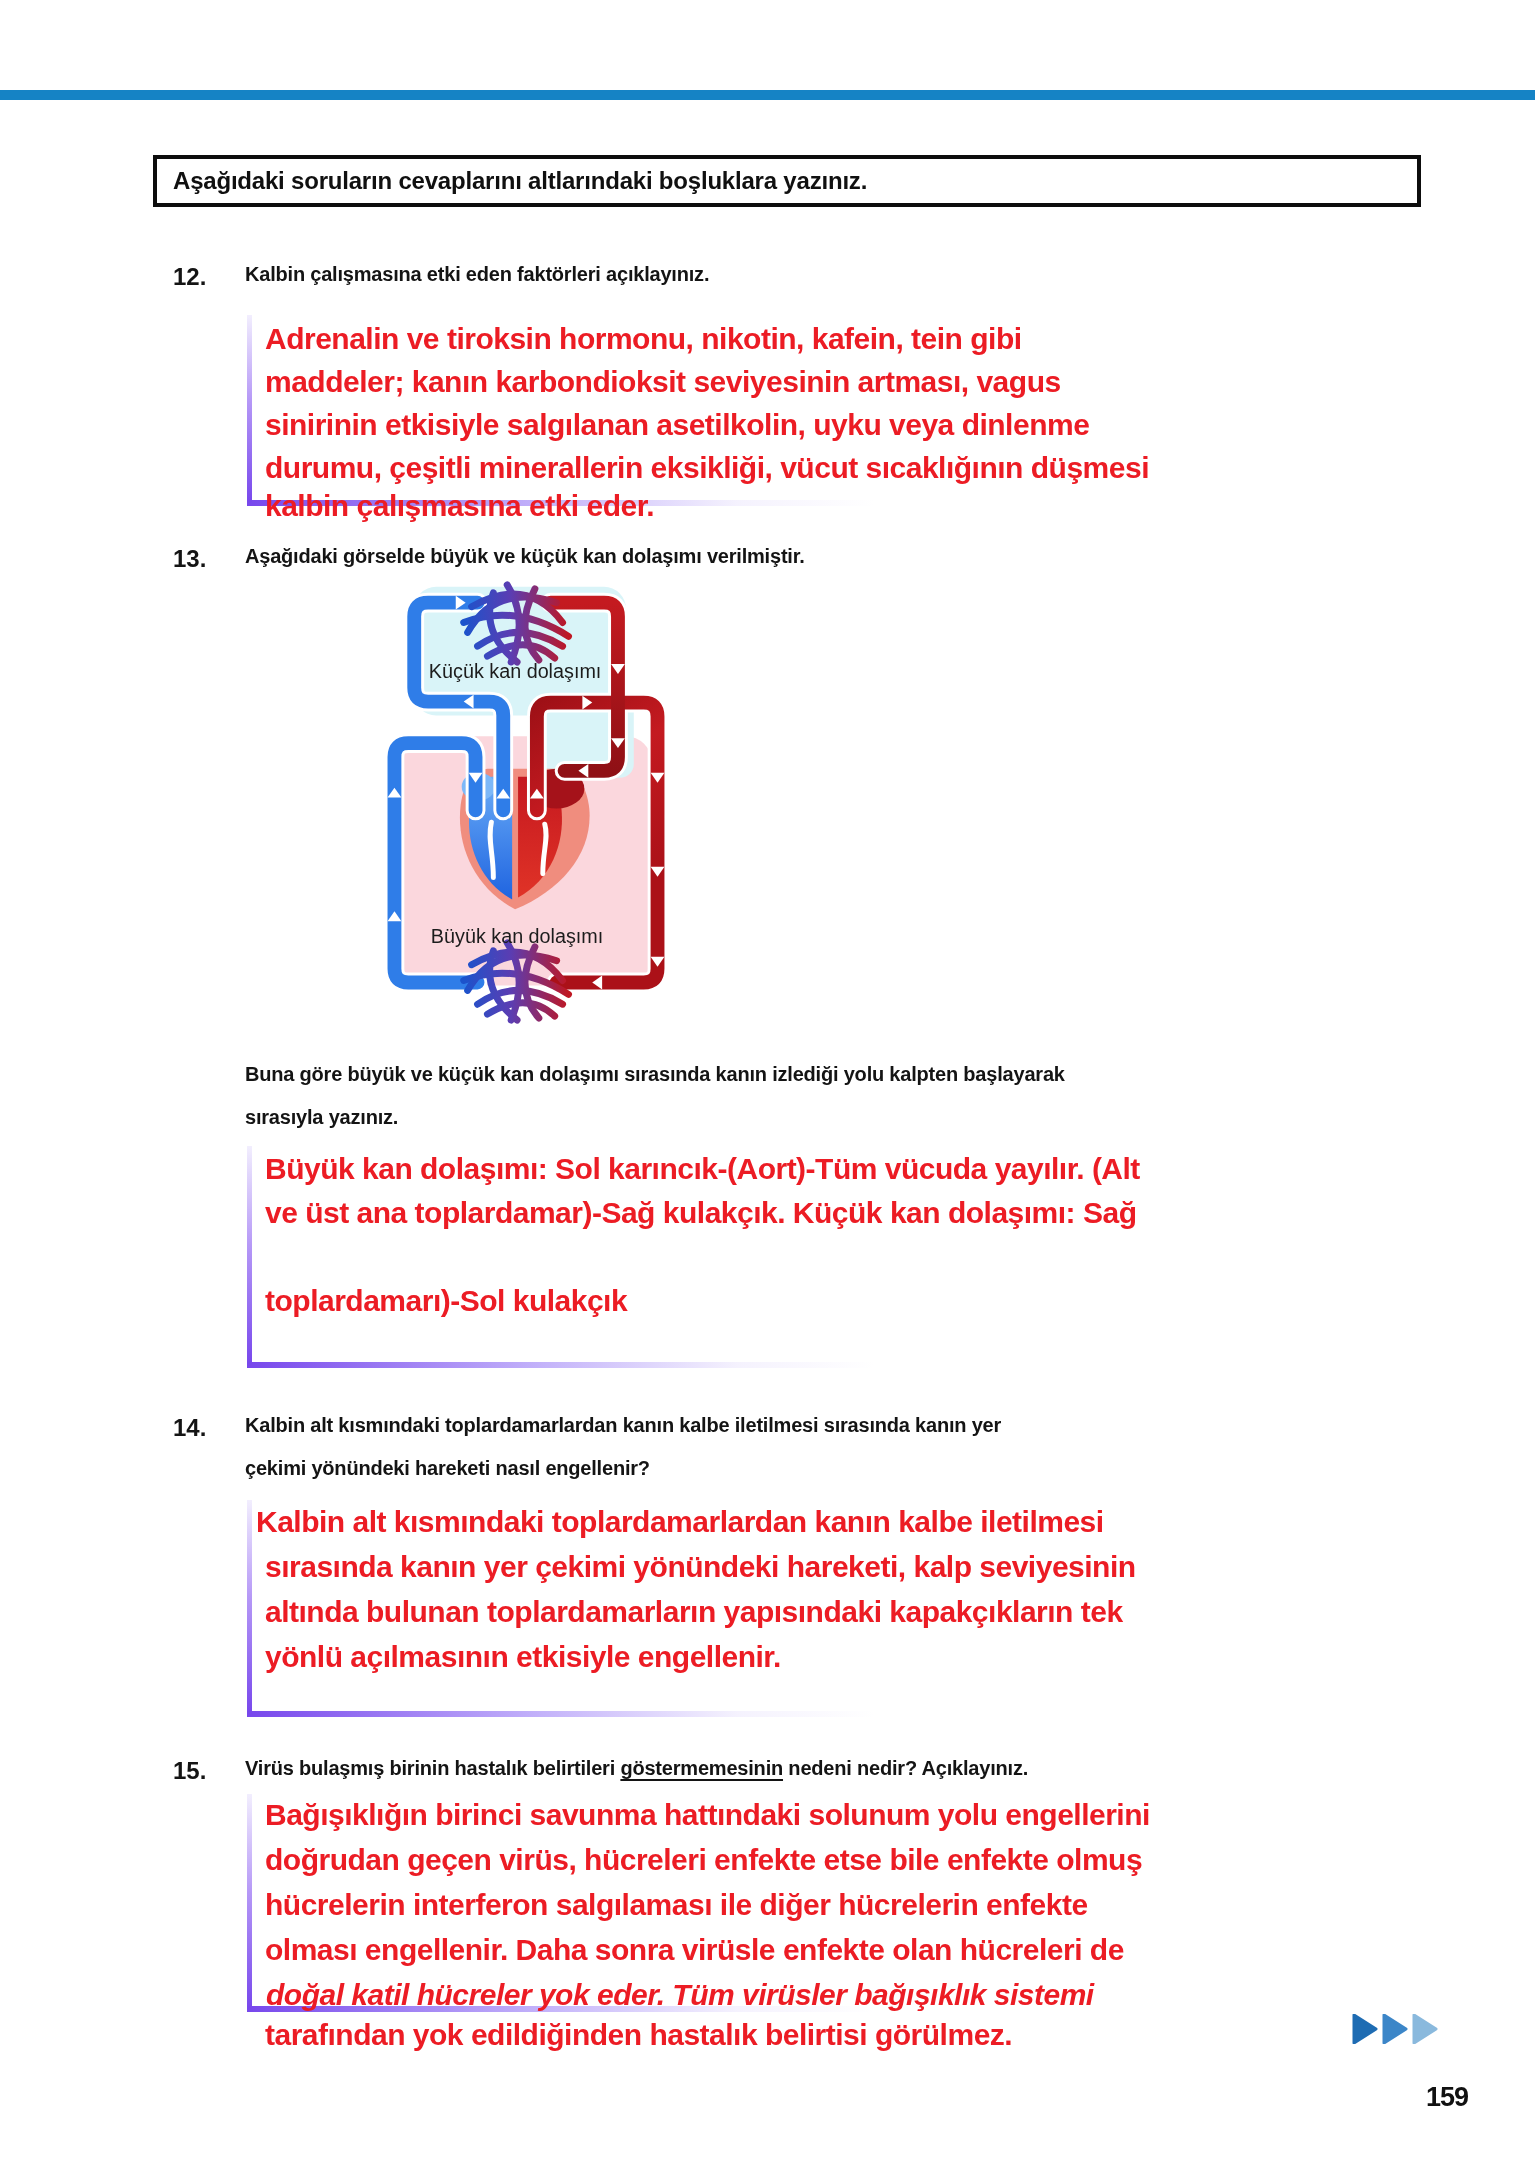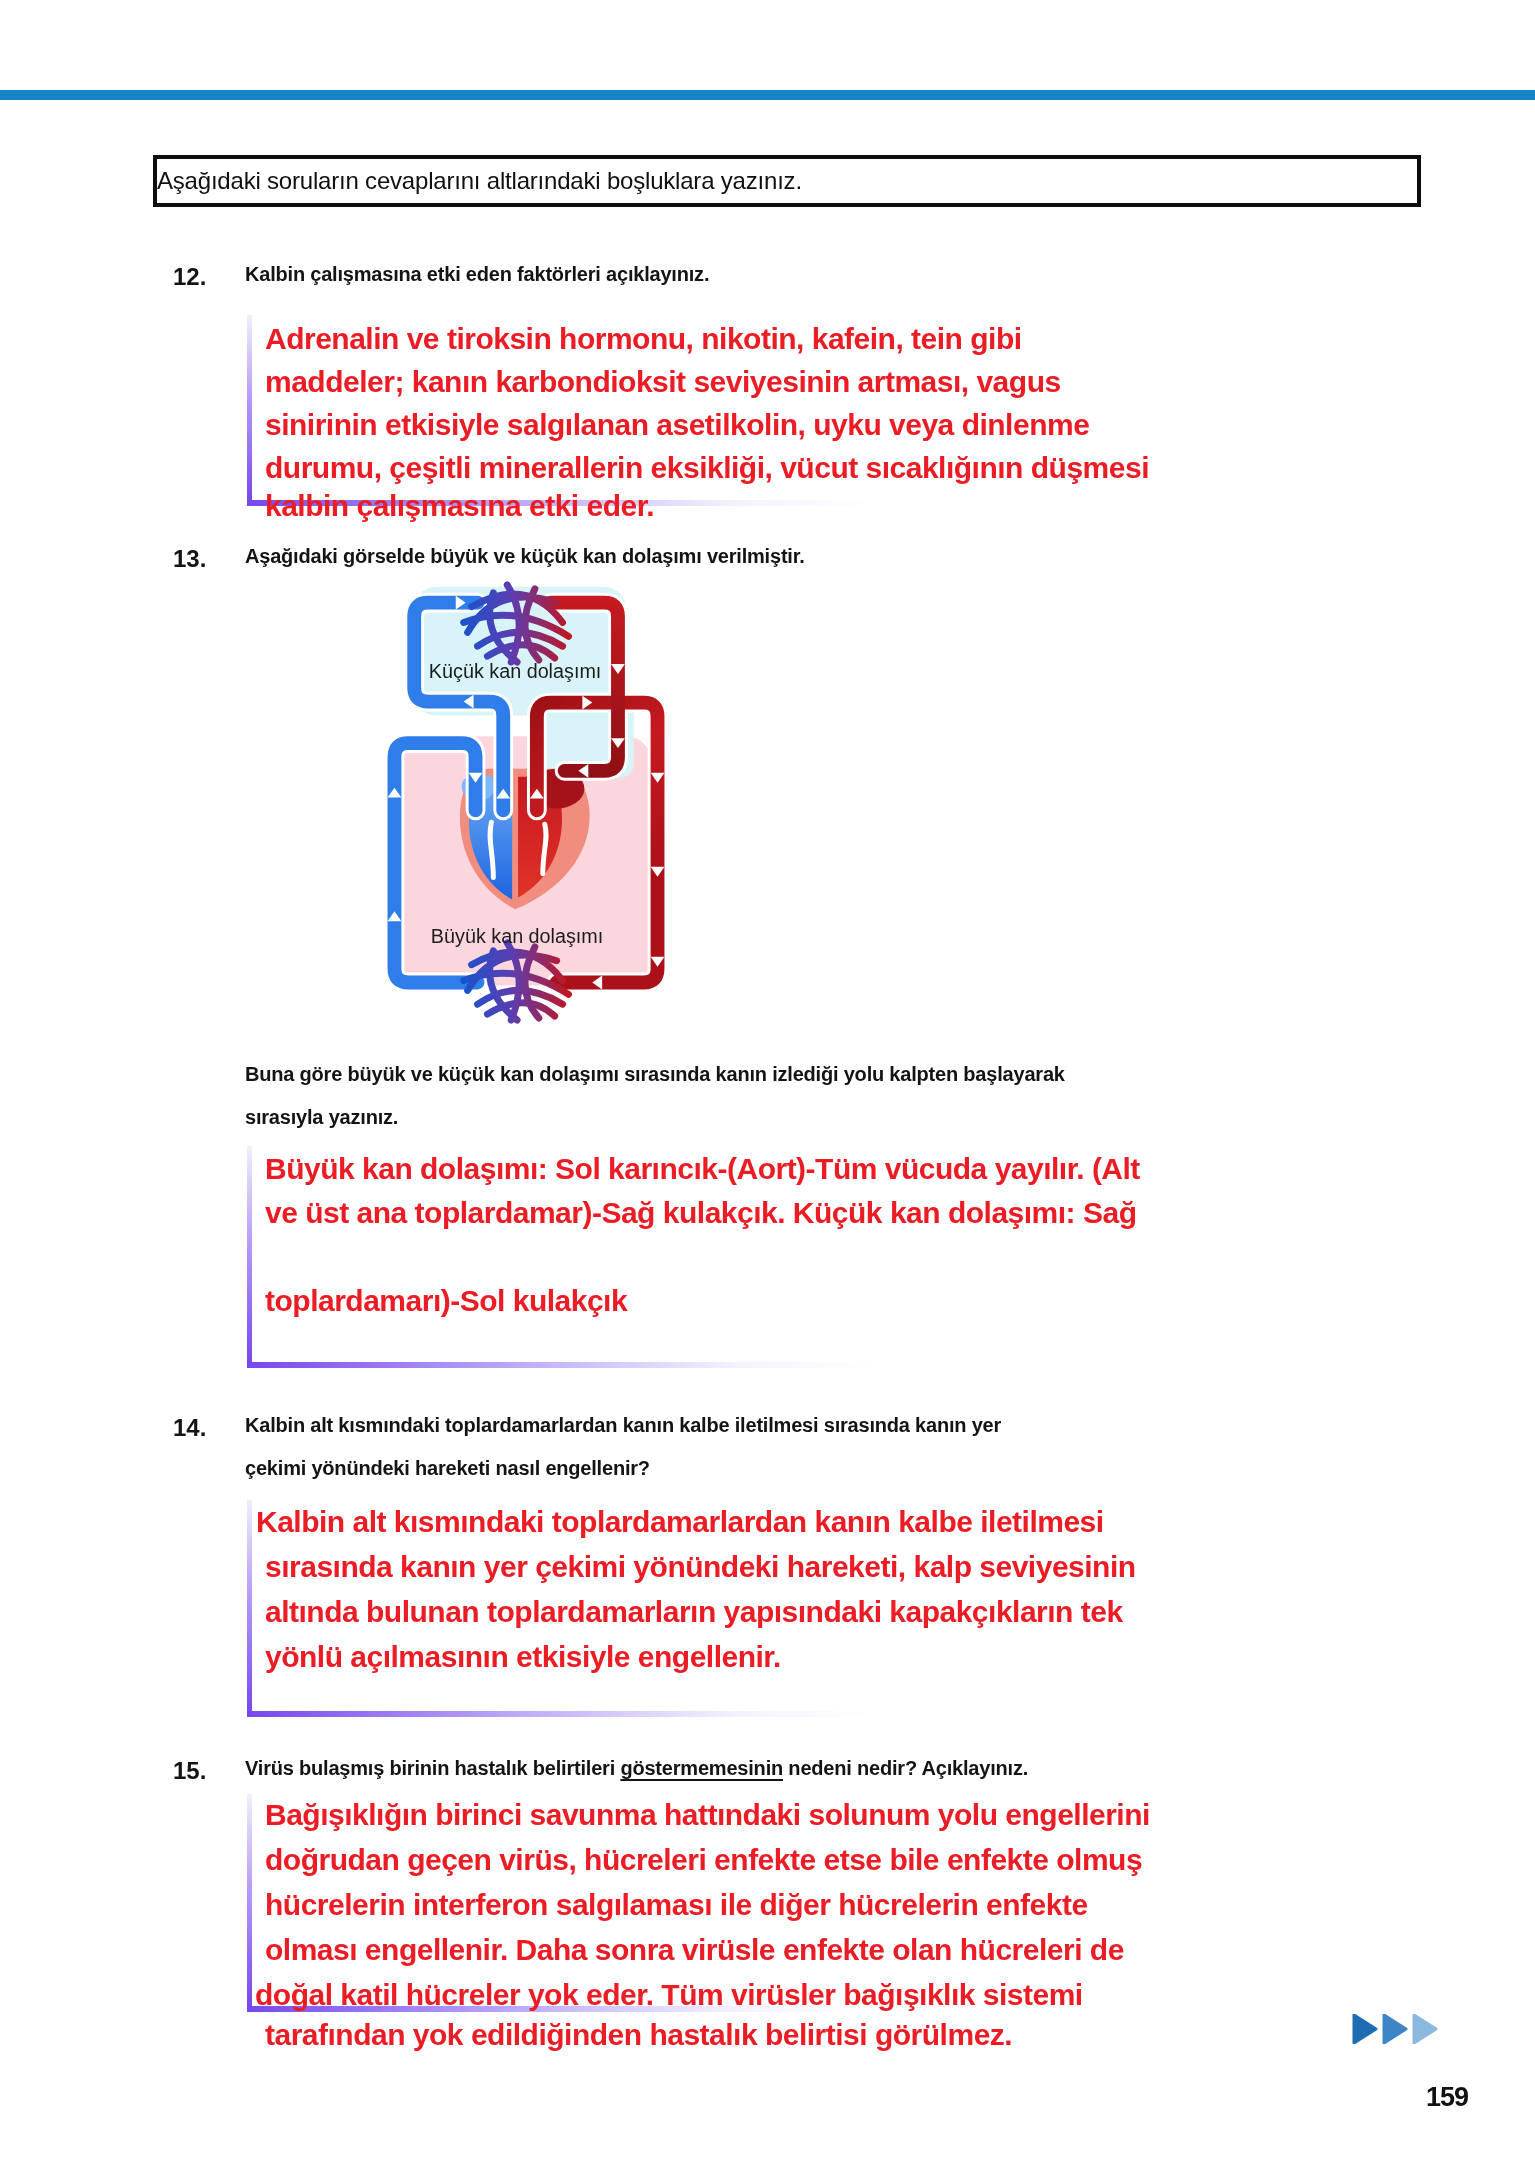--- a/index.html
+++ b/index.html
@@ -4,21 +4,21 @@
 <style>
   * { margin:0; padding:0; box-sizing:border-box; }
   html,body { width:1535px; height:2165px; background:#ffffff;
     font-family:"Liberation Sans", sans-serif; }
   #page { position:relative; width:1535px; height:2165px; background:#fff; overflow:hidden; }
 
   .topbar { position:absolute; left:0; top:90px; width:1535px; height:10px; background:#1583c5; }
 
   .header-box { position:absolute; left:153px; top:155px; width:1268px; height:52px;
     border:4px solid #0d0d0d; background:#fff; display:flex; align-items:center; }
-  .header-box span { font-size:24px; font-weight:400; color:#101010; 
+  .header-box span { font-size:24px; font-weight:700; color:#101010; padding-left:16px;
     letter-spacing:-0.2px;text-align:right; }
 
   .qnum { position:absolute; font-size:24px; font-weight:700; color:#141414; white-space:nowrap; }
   .qtext { position:absolute; font-size:20px; font-weight:700; color:#141414; white-space:nowrap;
     letter-spacing:-0.2px; }
   .qtext u { text-decoration:underline; text-decoration-thickness:2px; text-underline-offset:4px; }
 
   .red-line { position:absolute; font-size:30px; font-weight:700; color:#ec1c24;
     white-space:nowrap; letter-spacing:-0.5px; }
 
@@ -172,21 +172,21 @@
   <div class="red-line" style="left:265px; top:1595px;">altında bulunan toplardamarların yapısındaki kapakçıkların tek</div>
   <div class="red-line" style="left:265px; top:1640px;">yönlü açılmasının etkisiyle engellenir.</div>
 
   <div class="qnum" style="left:173px; top:1757px;">15.</div>
   <div class="qtext" style="left:245px; top:1757px;"><span>Virüs bulaşmış birinin hastalık belirtileri </span><u>göstermemesinin</u><span> nedeni nedir? Açıklayınız.</span></div>
   <div class="ansbox" style="left:247px; top:1794px; width:628px; height:215px;"></div>
   <div class="red-line" style="left:265px; top:1798px;">Bağışıklığın birinci savunma hattındaki solunum yolu engellerini</div>
   <div class="red-line" style="left:265px; top:1843px;">doğrudan geçen virüs, hücreleri enfekte etse bile enfekte olmuş</div>
   <div class="red-line" style="left:265px; top:1888px;">hücrelerin interferon salgılaması ile diğer hücrelerin enfekte</div>
   <div class="red-line" style="left:265px; top:1933px;">olması engellenir. Daha sonra virüsle enfekte olan hücreleri de</div>
-  <div class="red-line" style="left:255px; top:1978px;">doğal katil hücreler yok eder. Tüm virüsler bağışıklık sistemi</div>
+  <div class="red-line" style="left:266px; top:1978px;font-style:italic;">doğal katil hücreler yok eder. Tüm virüsler bağışıklık sistemi</div>
   <div class="red-line" style="left:265px; top:2018px;">tarafından yok edildiğinden hastalık belirtisi görülmez.</div>
 
   <svg class="pager" viewBox="0 0 90 30">
     <polygon points="2,1 24,15 2,29" fill="#1e6cb3" stroke="#1e6cb3" stroke-width="3" stroke-linejoin="round"></polygon>
     <polygon points="32,1 54,15 32,29" fill="#3c86c8" stroke="#3c86c8" stroke-width="3" stroke-linejoin="round"></polygon>
     <polygon points="62,1 84,15 62,29" fill="#8ab9dd" stroke="#8ab9dd" stroke-width="3" stroke-linejoin="round"></polygon>
   </svg>
   <div class="pagenum">159</div>
 
 </div>

